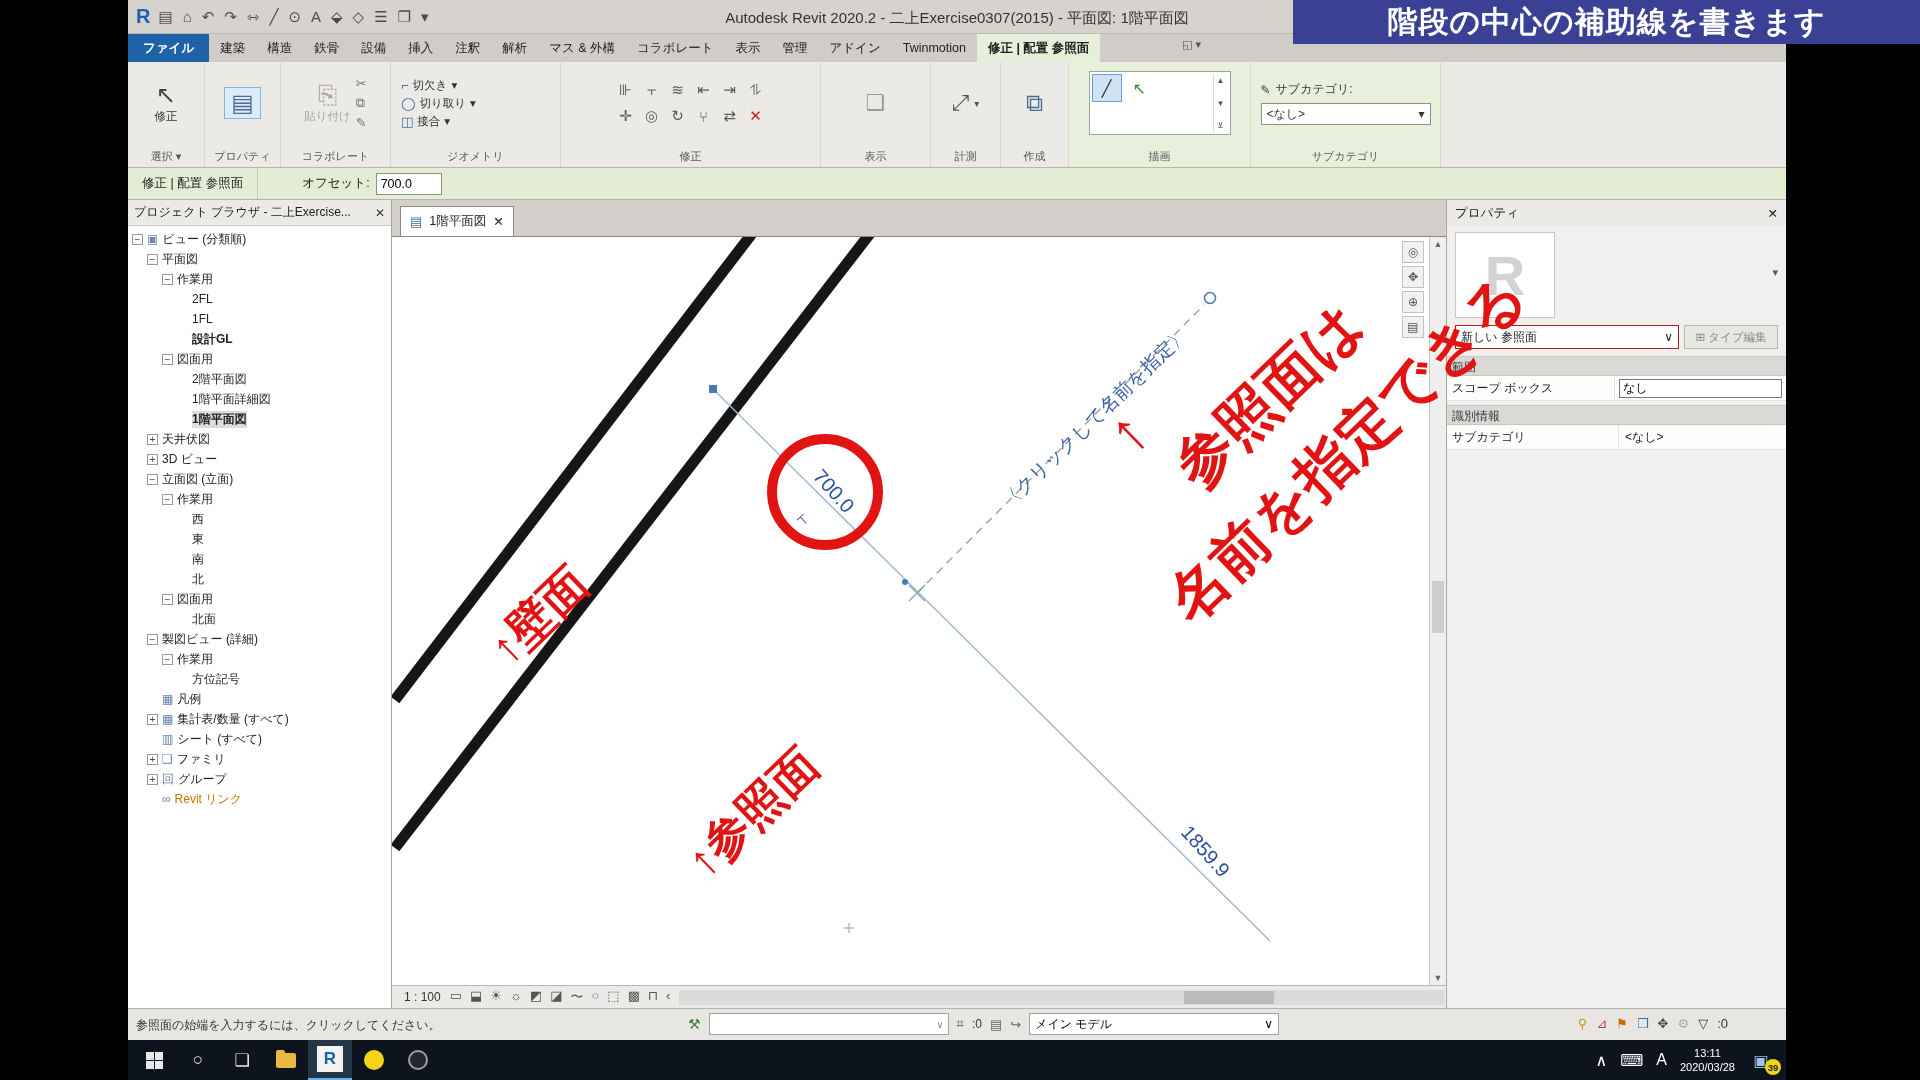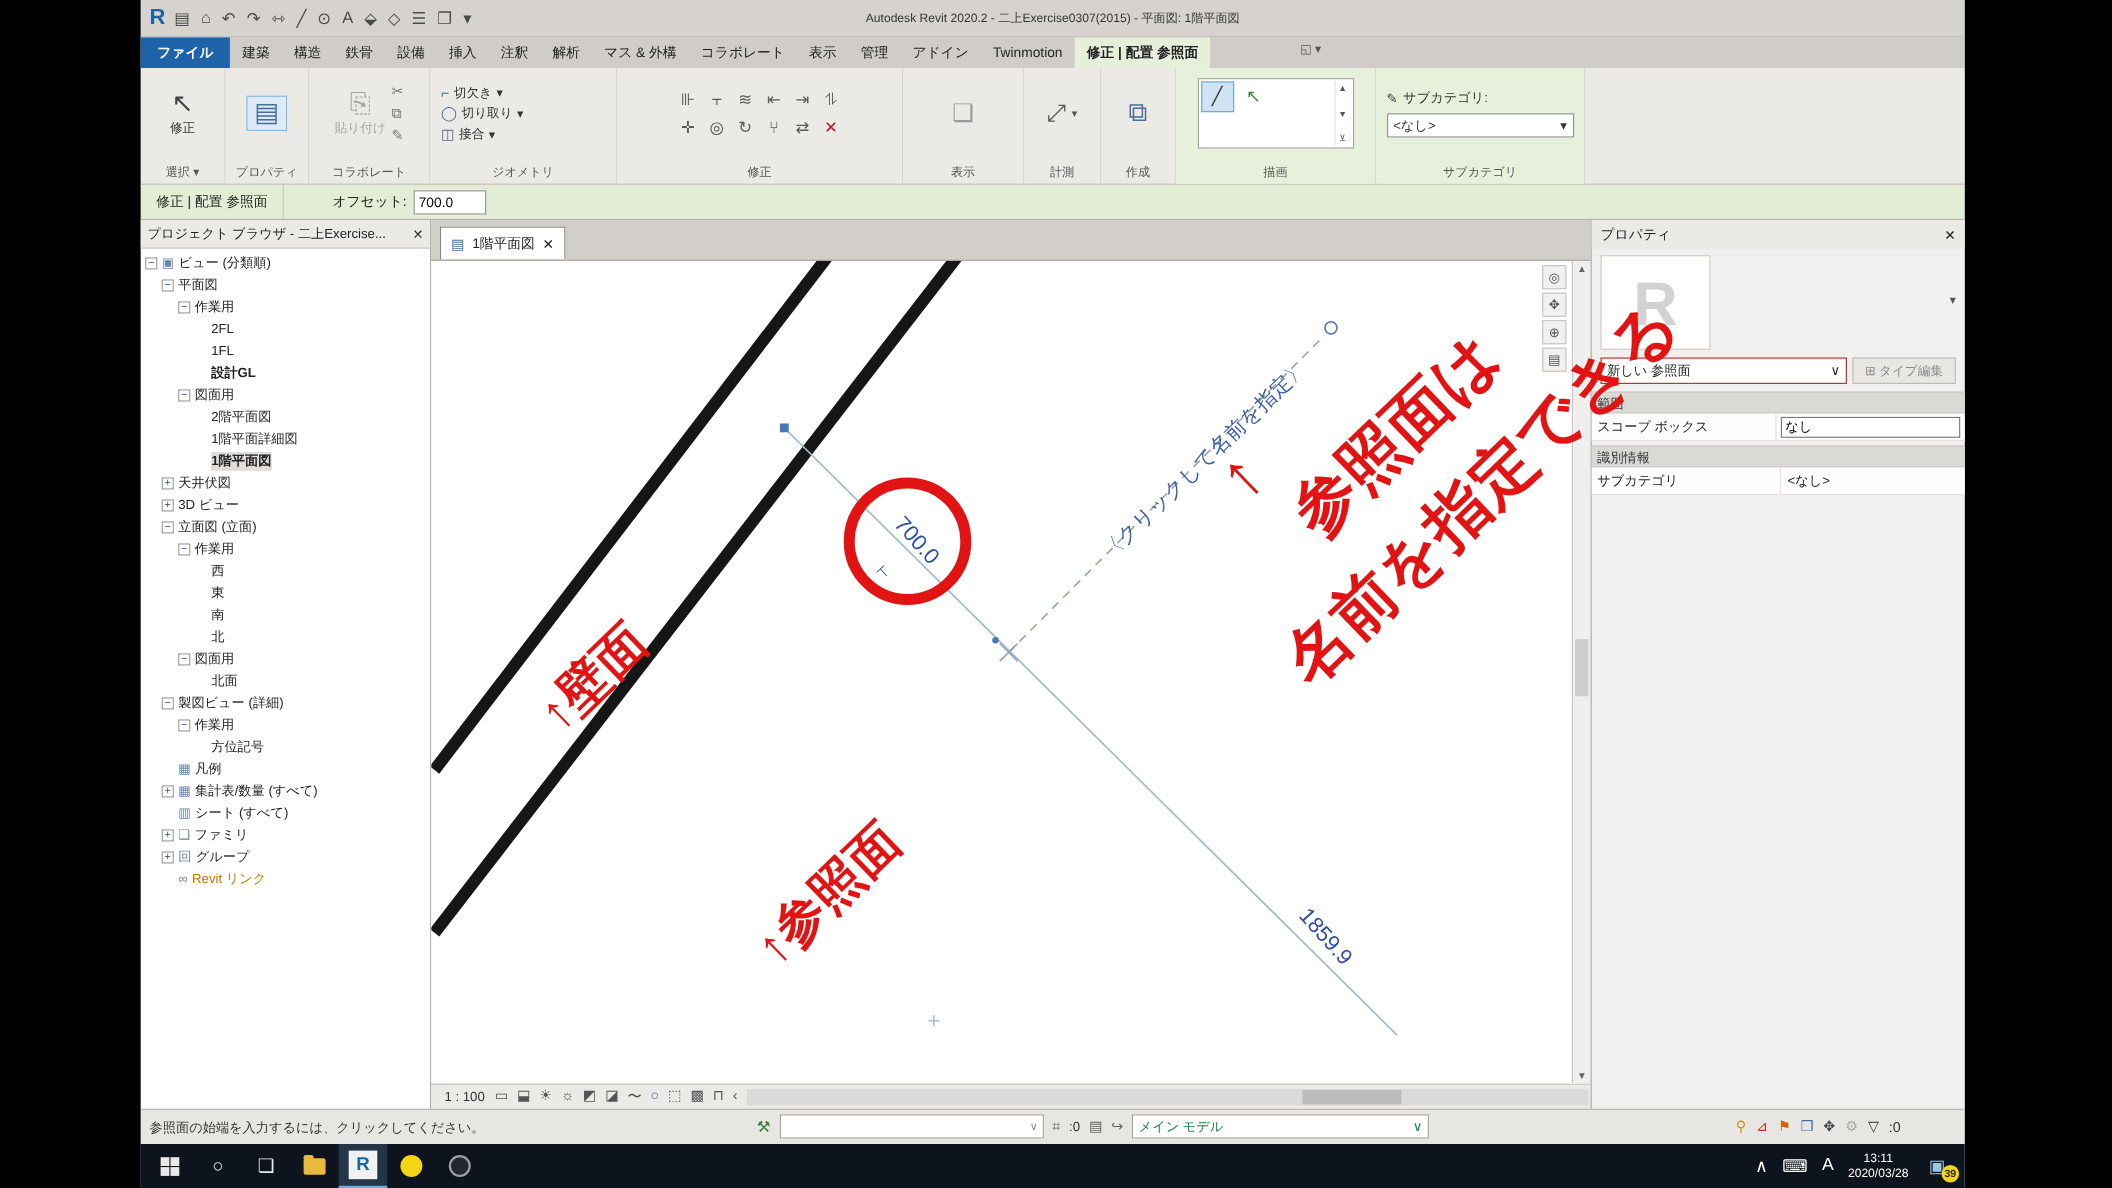--- a/index.html
+++ b/index.html
@@ -8,21 +8,21 @@
 .stage{position:relative;width:1920px;height:1080px;background:#000}
 .app{position:absolute;left:128px;top:0;width:1658px;height:1080px;background:#eceae6}
 .ab{position:absolute}
 
 
 .titlebar{left:0;top:0;width:100%;height:34px;background:#d6d3ce;border-bottom:1px solid #bdbab5;
   display:flex;align-items:center;padding:0 8px}
 .rlogo{color:#1b63a8;font-weight:bold;font-size:20px;margin-right:8px}
 .qat{display:flex;gap:10px;align-items:center;color:#4a4a4a;font-size:15px}
 .qico{cursor:default}
-.wtitle{position:absolute;left:0;right:0;top:9px;text-align:center;font-size:11px;color:#333;pointer-events:none}
+.wtitle{position:absolute;left:0;right:0;top:9px;text-align:center;font-size:15px;color:#333;pointer-events:none}
 
 
 .tabrow{left:0;top:34px;width:100%;height:28px;background:#d0cdc8;display:flex;font-size:12.5px;color:#222}
 .rtab{padding:0 11px;display:flex;align-items:center;white-space:nowrap}
 .rtab.t-file{background:#1e62a8;color:#fff;font-weight:bold;padding:0 15px}
 .rtab.t-ctx{background:#e6efd9;font-weight:bold}
 .rtoggle{margin-left:14px;display:flex;align-items:center;gap:3px;color:#555;font-size:11px}
 
 
 .ribbon{left:0;top:62px;width:100%;height:106px;background:#eceae6;border-bottom:1px solid #b8b5b0;display:flex}
@@ -116,22 +116,22 @@
 
 
 .statusbar{left:0;top:1008px;width:100%;height:32px;background:#e8e6e2;border-top:1px solid #b8b5b0;
   font-size:12px;color:#333}
 .smsg{position:absolute;left:8px;top:8px;white-space:nowrap}
 .smid{position:absolute;left:560px;top:4px;display:flex;align-items:center;gap:8px}
 .scombo{width:240px;height:22px;background:#fff;border:1px solid #a5a29d;display:flex;align-items:center;
   justify-content:flex-end;padding:0 4px;color:#888;font-size:10px}
 .sico{font-size:13px;color:#666}
 .worker{color:#3a7a3a;font-size:14px}
-.mmcombo{width:270px;height:22px;background:#fff;border:1px solid #a5a29d;display:flex;align-items:center;
-  justify-content:space-between;padding:0 5px;font-size:12px;color:#15803d}
+.mmcombo{width:250px;height:22px;background:#fff;border:1px solid #a5a29d;display:flex;align-items:center;
+  justify-content:space-between;padding:0 5px;font-size:12px;color:#000000}
 .sright{position:absolute;right:58px;top:7px;display:flex;gap:9px;align-items:center;font-size:13px}
 
 
 .taskbar{left:0;top:1040px;width:100%;height:40px;background:#0d141d;display:flex;align-items:center;padding-left:4px}
 .tbi{width:44px;height:40px;display:flex;align-items:center;justify-content:center;color:#e8e8e8;font-size:17px}
 .winlogo{display:grid;grid-template-columns:8px 8px;grid-template-rows:8px 8px;gap:1px}
 .winlogo div{background:#e8e8e8}
 .folder{width:20px;height:15px;background:#e8b93c;border-radius:2px;position:relative}
 .folder:before{content:"";position:absolute;left:0;top:-3px;width:9px;height:4px;background:#e8b93c;border-radius:2px 2px 0 0}
 .rtile{width:26px;height:26px;background:#f2f2f2;color:#1b63a8;font-weight:bold;font-size:17px;
@@ -696,20 +696,23 @@
         </div>
         <div class="tray">
           <span>▣</span>
           <div class="badge">39</div>
         </div>
       </div>
     </div>
 
   </div>
 
+  <div class="banner">
+    <span>階段の中心の補助線を書きます</span>
+  </div>
 
   <div class="overlay">
     <svg width="1920" height="1080" style="position:absolute;left:0;top:0">
       <circle cx="825" cy="492" r="53" fill="none" stroke="#e21313" stroke-width="10"></circle>
     </svg>
     <div class="bhint">〈クリックして名前を指定〉</div>
     <div class="rnote n-wall">↑壁面</div>
     <div class="rnote n-ref">↑参照面</div>
     <div class="rnote n-bigarrow">↑</div>
     <div class="rnote n-big1">参照面は</div>

